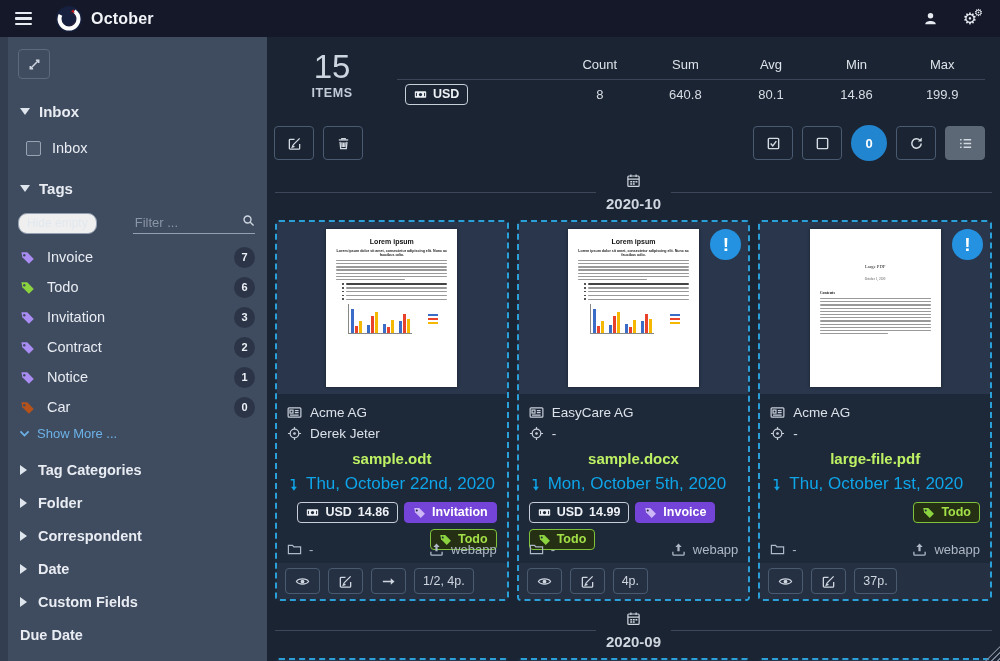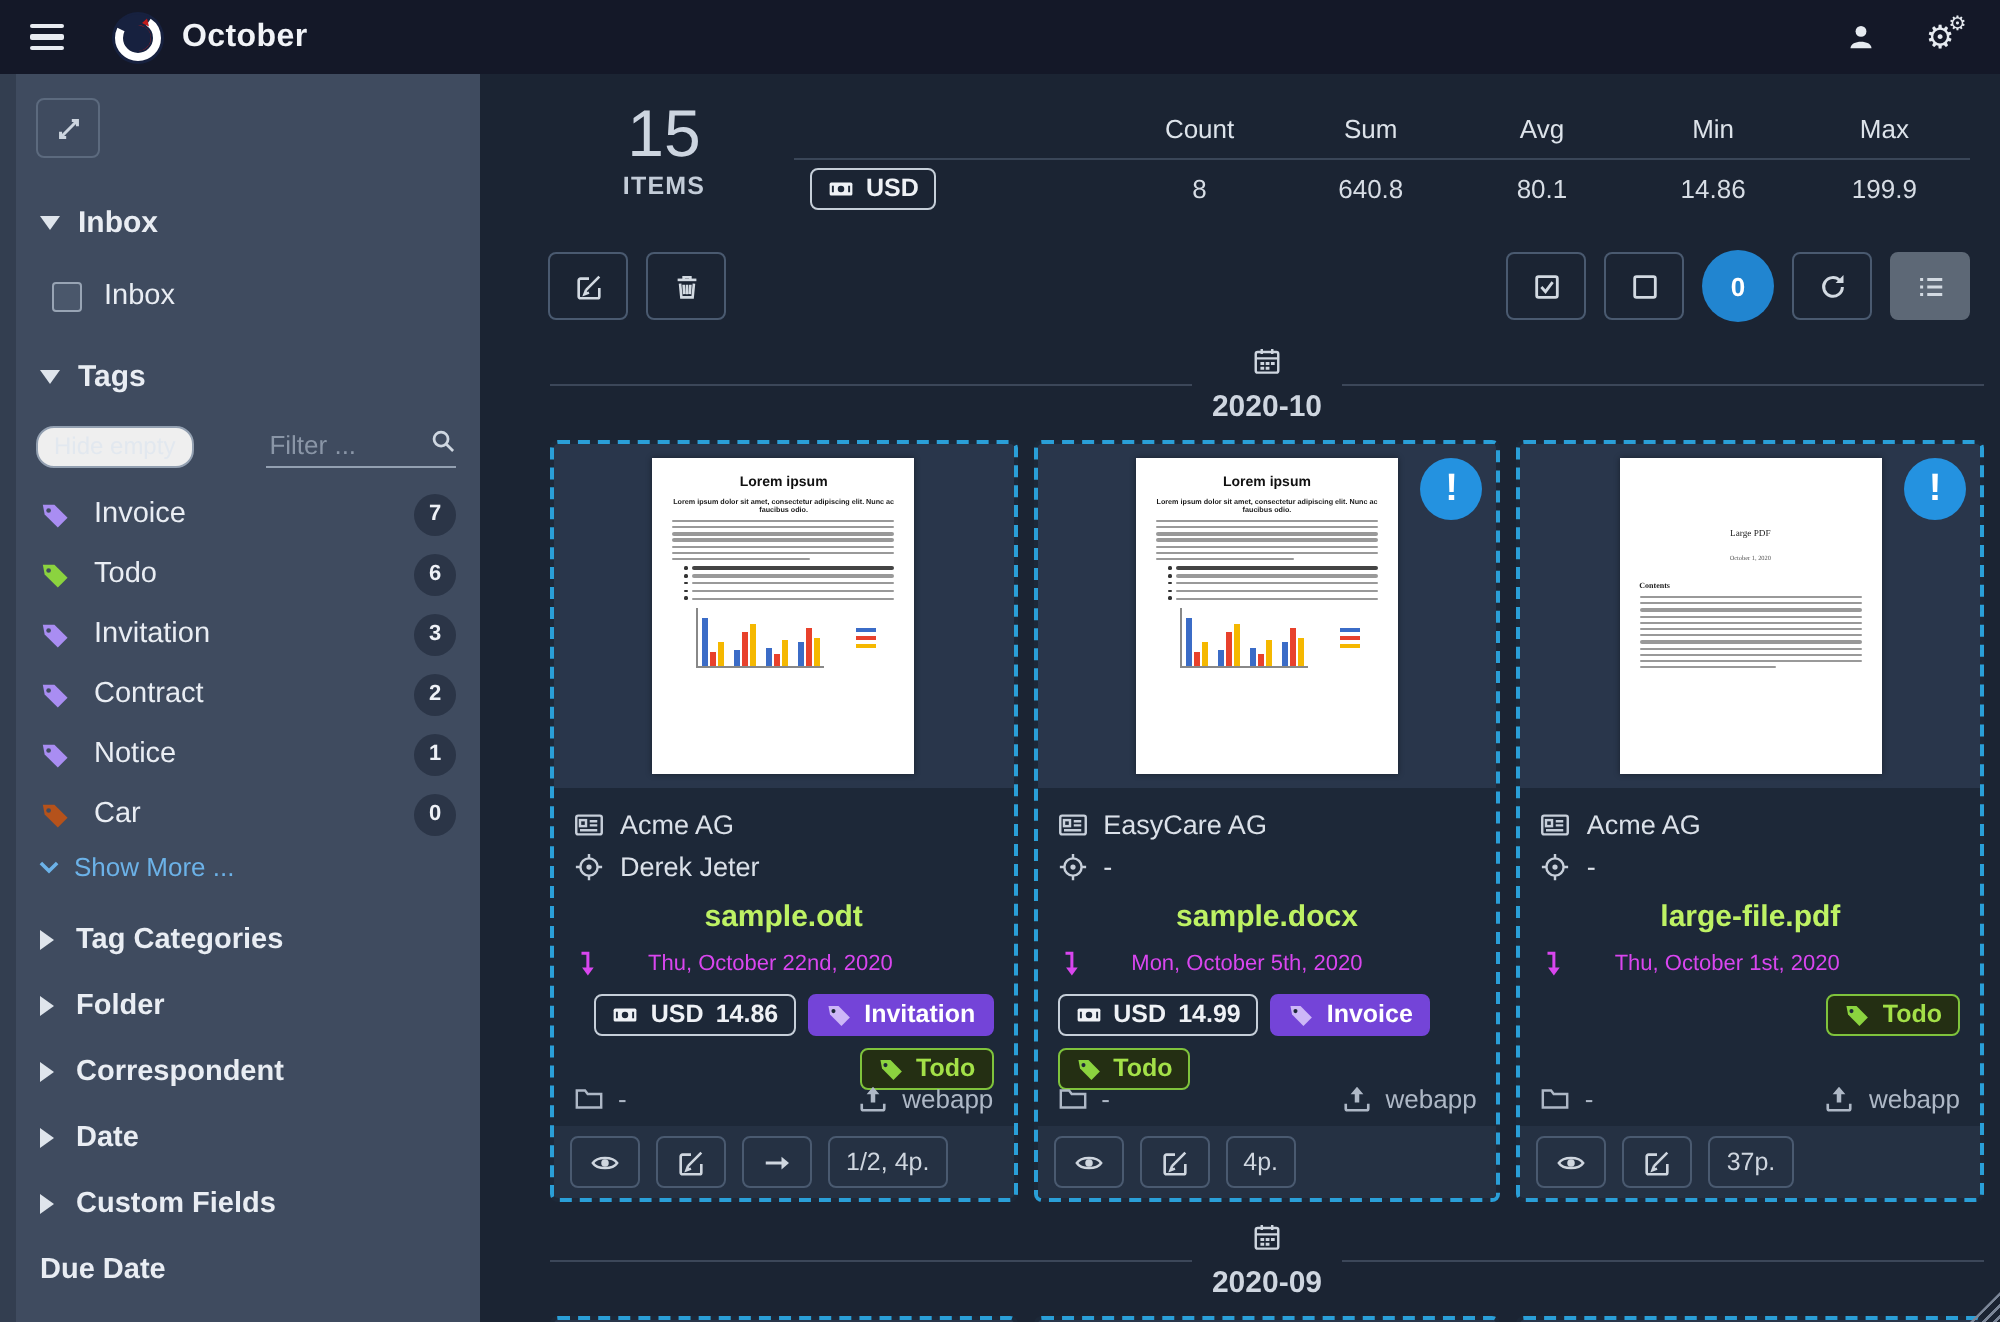--- a/index.html
+++ b/index.html
@@ -16,21 +16,21 @@
     margin-left:10px; flex:0 0 auto; }
   .logo svg { position:absolute; inset:0; }
   .app-title { font-size:16px; font-weight:bold; margin-left:9px; letter-spacing:.2px; }
   .topbar-right { margin-left:auto; display:flex; align-items:center; gap:8px; padding-right:14px; }
   .topbar-btn { width:32px; height:30px; display:flex; align-items:center; justify-content:center;
     color:#e6eaf0; cursor:pointer; }
   .cogs { font-family:"DejaVu Sans", sans-serif; font-size:16px; line-height:1; position:relative; }
   .cogs .cog2 { font-size:10px; position:absolute; top:-3px; right:-6px; }
 
   
-  .sidebar { position:fixed; top:37px; left:0; bottom:0; width:240px; background:#3f4b5f;
+  .sidebar { position:fixed; top:37px; left:0; bottom:0; width:267px; background:#3f4b5f;
     color:#e9edf3; z-index:20; }
   .sidebar-scroll { position:absolute; left:0; top:0; bottom:0; width:8px; background:#333e50; }
   .sidebar-inner { position:absolute; left:8px; right:0; top:0; bottom:0; padding:8px 12px 0 8px; overflow:hidden; }
   .expand-btn { width:32px; height:30px; border:1px solid #5c6a7e; border-radius:4px;
     display:flex; align-items:center; justify-content:center; color:#cdd5df; margin:4px 0 0 2px; cursor:pointer; }
   .side-header { display:flex; align-items:center; gap:9px; font-weight:bold; font-size:15px;
     margin:24px 0 0 4px; cursor:pointer; }
   .side-header .car { color:#dfe5ec; }
   .inbox-row { display:flex; align-items:center; gap:11px; margin:20px 0 0 10px; font-size:14.5px; cursor:pointer; }
   .checkbox { width:15px; height:15px; border:1px solid #98a4b4; border-radius:2px; background:#4a576b; }
@@ -90,21 +90,21 @@
     display:flex; flex-direction:column; position:relative; overflow:hidden; cursor:pointer; }
   .card.stub { height:200px; }
   .preview { height:172px; background:#29364b; flex:0 0 auto; display:flex; justify-content:center; padding-top:7px; }
   .alert-badge { position:absolute; top:7px; right:7px; width:31px; height:31px; border-radius:50%;
     background:#2492e0; color:#fff; font-weight:bold; font-size:19px; display:flex; align-items:center;
     justify-content:center; z-index:5; }
   .card-body { flex:1; padding:8px 10px 0; }
   .meta-row { display:flex; align-items:center; gap:8px; font-size:13.5px; color:#dbe1e9; height:21px; }
   .meta-row .ic { color:#c7cfda; }
   .item-name { font-size:15px; font-weight:bold; color:#bef264; margin:6px 0 7px;text-align:center; }
-  .item-date { display:flex; align-items:center; gap:22px; color:#d946ef; font-size:11px; }
+  .item-date { display:flex; align-items:center; gap:4px; color:#0ea5e9; font-size:17px; }
   .badges { display:flex; justify-content:flex-end; gap:6px; margin-top:8px; flex-wrap:wrap; }
   .badge { display:inline-flex; align-items:center; gap:6px; border-radius:4px; padding:2px 8px 3px;
     font-size:12.5px; font-weight:bold; }
   .badge.money { border:1px solid #c6cfd9; color:#eef1f5; background:#1d2838; }
   .badge.purple { background:#7444d8; border:1px solid #7444d8; color:#fff; }
   .badge.purple .ic { color:#cdb7f7; }
   .badge.green { background:#242f13; border:1px solid #7fc33c; color:#a3e048; }
   .badge.green .ic { color:#8bd33f; }
   .folder-row { display:flex; align-items:center; margin-top:auto; position:absolute; bottom:42px; left:10px; right:10px;
     color:#aeb8c6; font-size:13px; }

